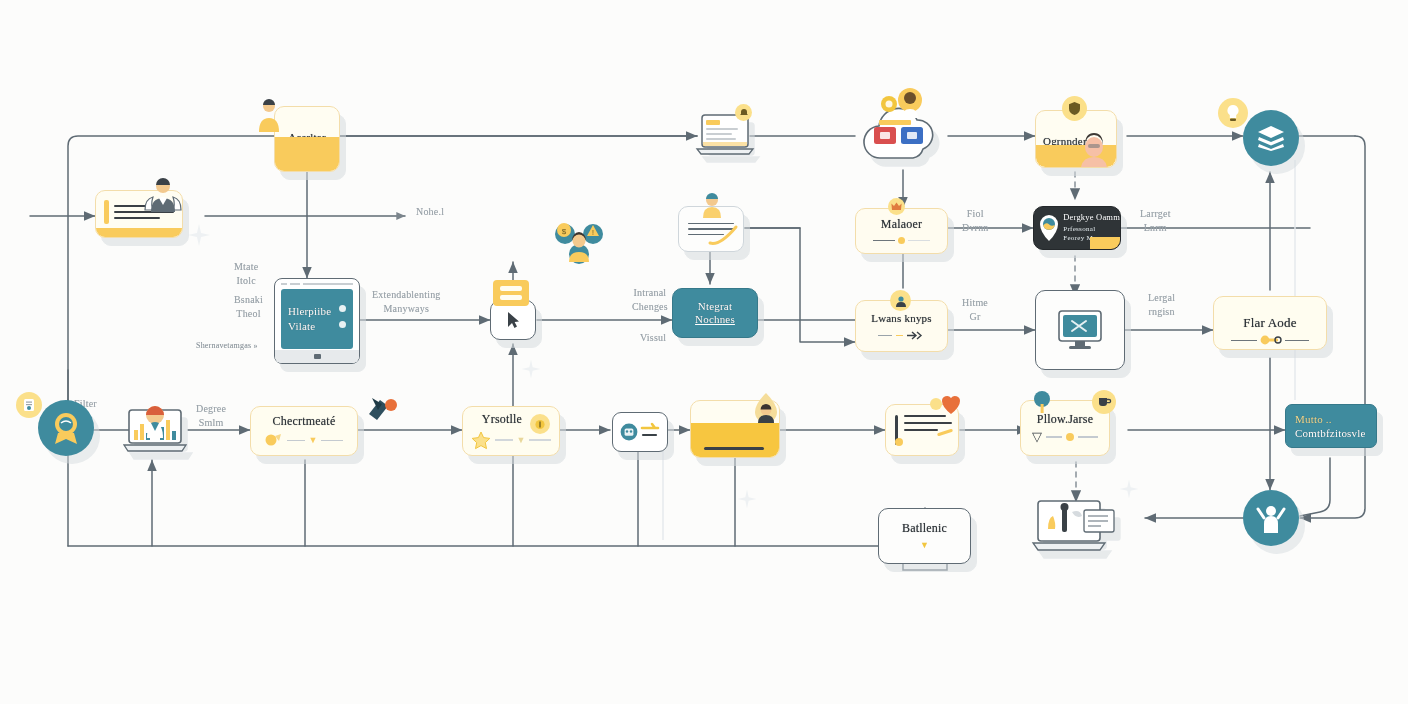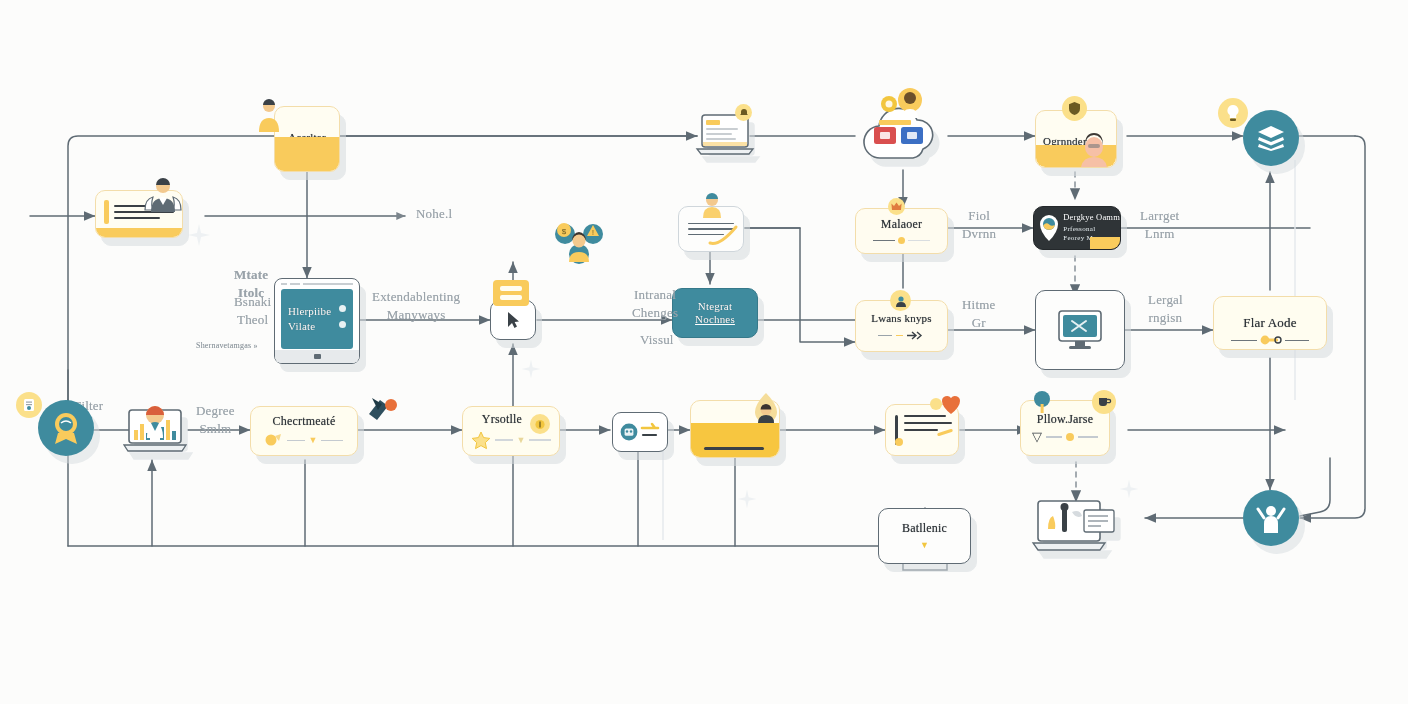--- a/index.html
+++ b/index.html
@@ -27,21 +27,21 @@
   .t-sub.inv{color:#e6eef1;}
   .t-title.blur{text-shadow:0 0 .7px rgba(45,51,56,.65);}
 
   .yband{width:100%;height:22px;background:#f9cb5c;
          border-bottom-left-radius:9px;border-bottom-right-radius:9px;
          position:absolute;bottom:0;left:0;}
   .yband.tall{height:34px;}
   .dline{height:2px;background:#3b4045;border-radius:2px;}
 
   
-  .elabel{position:absolute;font-size:13px;color:#9aa3aa;line-height:1.35;
+  .elabel{position:absolute;font-size:10px;color:#9aa3aa;line-height:1.35;
           letter-spacing:.2px;text-align:center;z-index:6;
           text-shadow:0 0 .5px rgba(154,163,170,.6);}
 
   
   .circ{position:absolute;border-radius:50%;background:#3f8b9e;
         display:flex;align-items:center;justify-content:center;z-index:7;
         box-shadow:6px 8px 0 rgba(214,219,223,.5);}
 
   .badge{position:absolute;border-radius:50%;z-index:9;
          display:flex;align-items:center;justify-content:center;}
@@ -168,21 +168,21 @@
         <path d="M13 2 L15 11 L24 13 L15 15 L13 24 L11 15 L2 13 L11 11 Z" fill="#eef1f3"></path>
       </svg>
   </div>
   <div class="deco" style="left:1118px;top:478px;">
     <svg width="22" height="22" viewBox="0 0 26 26">
         <path d="M13 2 L15 11 L24 13 L15 15 L13 24 L11 15 L2 13 L11 11 Z" fill="#eef1f3"></path>
       </svg>
   </div>
 
   <div class="elabel" style="left:416px;top:205px;">Nohe.l</div>
-  <div class="elabel" style="left:234px;top:266px;white-space:pre;font-weight:bold;">Mtate
+  <div class="elabel" style="left:234px;top:260px;white-space:pre;">Mtate
 Itolc</div>
   <div class="elabel" style="left:234px;top:293px;white-space:pre;">Bsnaki
 Theol</div>
   <div class="elabel" style="left:196px;top:341px;color:#8e979e;font-size:8px;">Shernavetamgas  »</div>
   <div class="elabel" style="left:372px;top:288px;white-space:pre;">Extendablenting
 Manyways</div>
   <div class="elabel" style="left:632px;top:286px;white-space:pre;">Intranal
 Chenges</div>
   <div class="elabel" style="left:640px;top:331px;">Vissul</div>
   <div class="elabel" style="left:962px;top:207px;white-space:pre;">Fiol
@@ -574,20 +574,24 @@
       <rect x="8.6" y="14" width="3" height="9" fill="#f9cb5c"></rect>
     </svg>
   </div>
   <div class="badge yel" style="left:1092px;top:390px;width:24px;height:24px;">
     <svg width="14" height="12" viewBox="0 0 14 12">
         <path d="M2 2 h8 v5 a3 3 0 0 1 -3 3 h-2 a3 3 0 0 1 -3 -3z" fill="#3a4147"></path>
         <path d="M10 3.5 h2 a1.6 1.6 0 0 1 0 3.2 h-2" fill="none" stroke="#3a4147" stroke-width="1.3"></path>
       </svg>
   </div>
 
+  <div class="node card-teal shadow" style="left:1285px;top:404px;width:92px;height:44px;align-items:flex-start;padding-left:9px;border-radius:7px;">
+    <div class="t-title blur" style="font-size:11px;color:#f2dd93;text-align:left;">Mutto ..</div>
+    <div class="t-title blur" style="font-size:11px;color:#ffffff;text-align:left;margin-top:1px;">Comtbfzitosvle</div>
+  </div>
 
   <div class="node card-plain shadow" style="left:878px;top:508px;width:93px;height:56px;border-color:#5f6b74;border-width:1.5px;">
     <div class="t-title blur" style="font-size:12px;">Batllenic</div>
     <div style="color:#f2c63f;font-size:9px;margin-top:4px;">▼</div>
   </div>
   <div style="position:absolute;left:898px;top:563px;z-index:4;">
     <svg width="54" height="10" viewBox="0 0 54 10">
         <path d="M5 0 h44 v7 h-44z" fill="none" stroke="#5f6b74" stroke-width="1.5"></path>
       </svg>
   </div>

